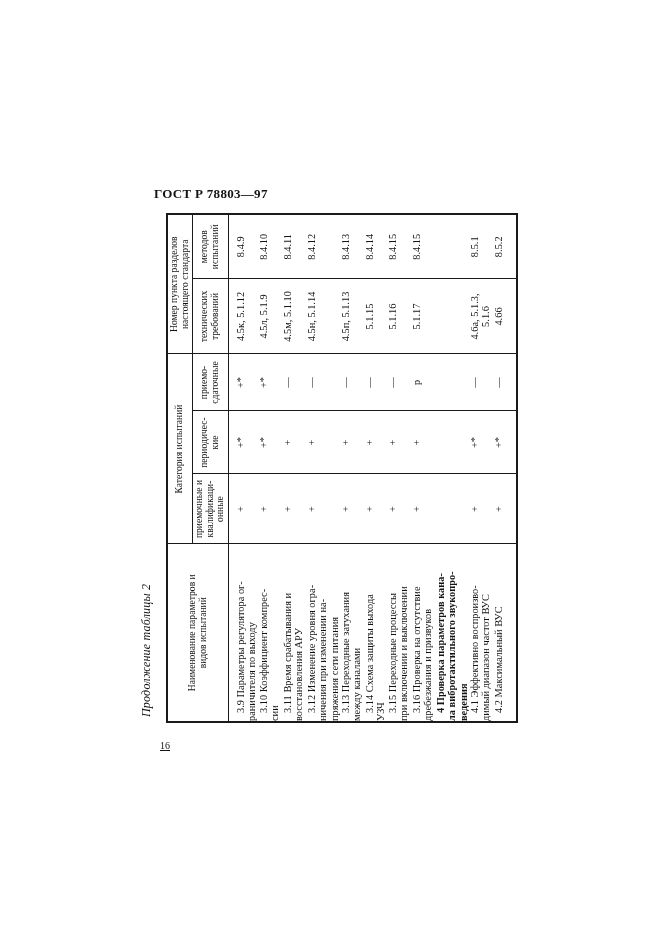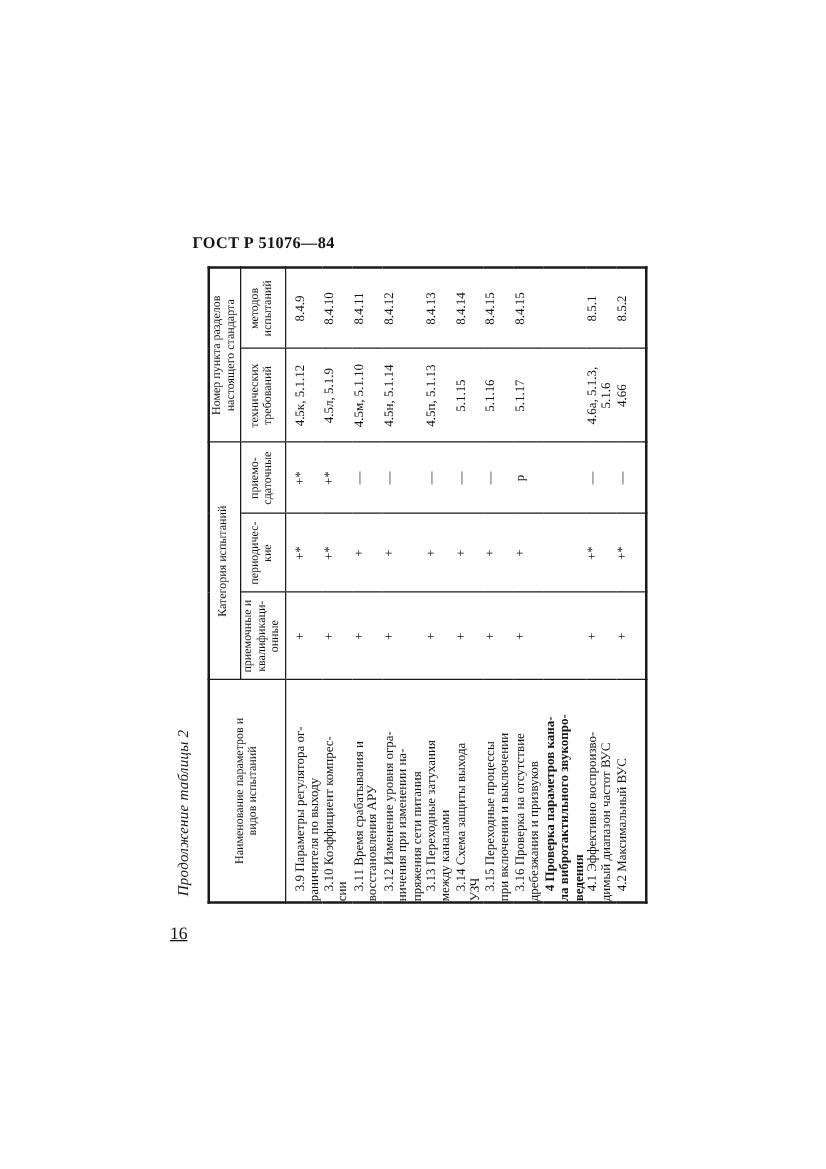--- a/index.html
+++ b/index.html
@@ -58,29 +58,29 @@
     padding: 0 2px 0 3px;
   }
   td.val-cell {
     font-size: 10.4px; line-height: 11.3px;
     white-space: pre-line;
     text-align: center; vertical-align: top;
   }
   tr.first-data td { padding-top: 6px; }
   tr.bold-row td.name-cell { font-weight: bold; }
   .page-num {
-    position: absolute; left: 136px; top: 740px;
-    font-size: 14px;
+    position: absolute; left: 160px; top: 740px;
+    font-size: 10px;
     text-decoration: underline;
   }
 </style>
 </head>
 <body>
 
-<div class="doc-header">ГОСТ Р 51076—84</div>
+<div class="doc-header">ГОСТ Р 78803—97</div>
 
 <div class="caption-rot">Продолжение таблицы 2</div>
 
 <div class="table-area">
   <table class="logical">
     <colgroup>
       <col style="width:178px">
       <col style="width:70px">
       <col style="width:63px">
       <col style="width:57px">

